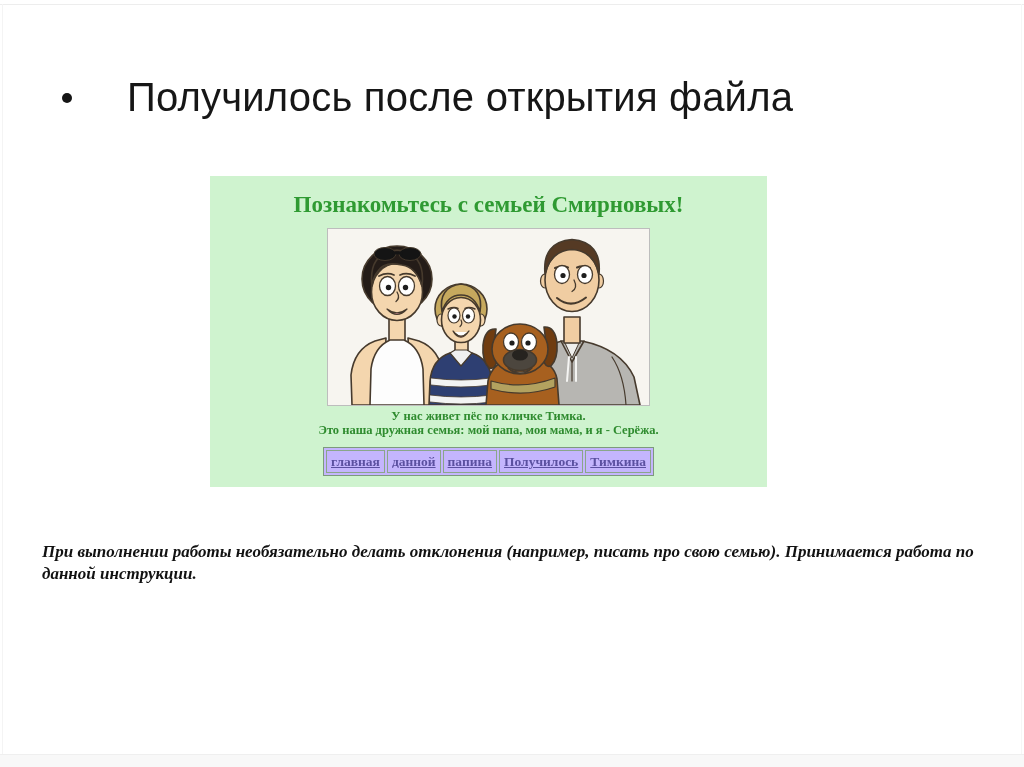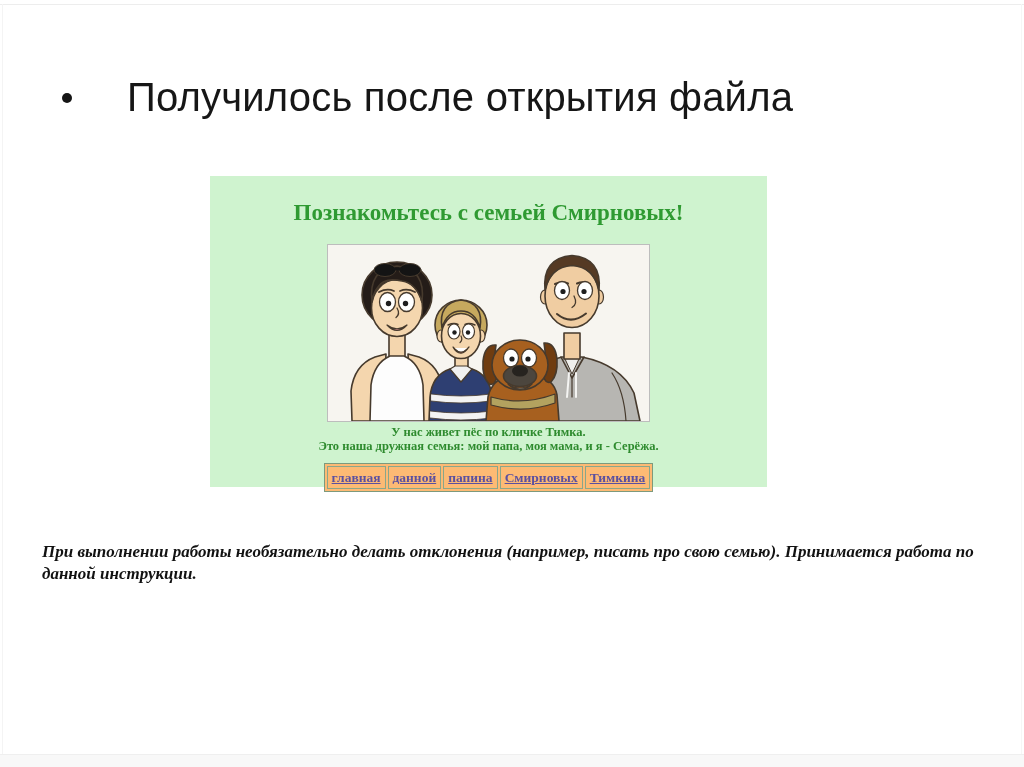--- a/index.html
+++ b/index.html
@@ -18,34 +18,34 @@
   .bullet-dot{width:10px;height:10px;border-radius:50%;background:#151515;margin-top:19px;margin-right:26px;flex:0 0 auto;}
   .bullet-text{font-size:40px;line-height:1.15;color:#161616;letter-spacing:0.2px;white-space:nowrap;}
 
   
   .webpage{
     position:absolute;left:210px;top:176px;width:557px;height:311px;
     background:#cff3cf;text-align:center;
     font-family:"Liberation Serif",serif;
   }
   .web-title{
-    margin:16px;padding-top:7px;font-size:23px;font-weight:700;line-height:1.25;
+    margin:8px;padding-top:7px;font-size:23px;font-weight:700;line-height:1.25;
     color:#2f9a32;
   }
   .photo-frame{
     width:321px;height:176px;margin:4px auto 0;background:#f7f5f0;
     border:1px solid #bdbdbd;box-sizing:content-box;overflow:hidden;
   }
   .photo-frame svg{display:block;}
   .web-caption{
     margin-top:3px;font-size:12.5px;font-weight:700;line-height:1.16;color:#2e8b2e;
   }
   .nav-table{
     margin:9px auto 0;border-collapse:separate;border-spacing:2px;
-    border:1px solid #7d9a7d;background:#fdba74;
+    border:1px solid #7d9a7d;background:#c4b5fd;
   }
   .nav-table td{border:1px solid #8aa68a;padding:1px 4px 2px;}
   .nav-table a{
     color:#5b50a0;font-weight:700;font-size:13.5px;text-decoration:underline;
     font-family:"Liberation Serif",serif;white-space:nowrap;cursor:pointer;
   }
 
   
   .footer-note{
     position:absolute;left:42px;top:541px;width:940px;text-align:left;
@@ -161,21 +161,21 @@
     <div>У нас живет пёс по кличке Тимка.</div>
     <div>Это наша дружная семья: мой папа, моя мама, и я - Серёжа.</div>
   </div>
 
   <table class="nav-table">
     <tbody>
       <tr>
         <td><a>главная</a></td>
         <td><a>данной</a></td>
         <td><a>папина</a></td>
-        <td><a>Смирновых</a></td>
+        <td><a>Получилось</a></td>
         <td><a>Тимкина</a></td>
       </tr>
     </tbody>
   </table>
 </div>
 
 <div class="footer-note">При выполнении работы необязательно делать отклонения (например, писать про свою семью). Принимается работа по данной инструкции.</div>
 
 <div class="bottom-strip"></div>
 

